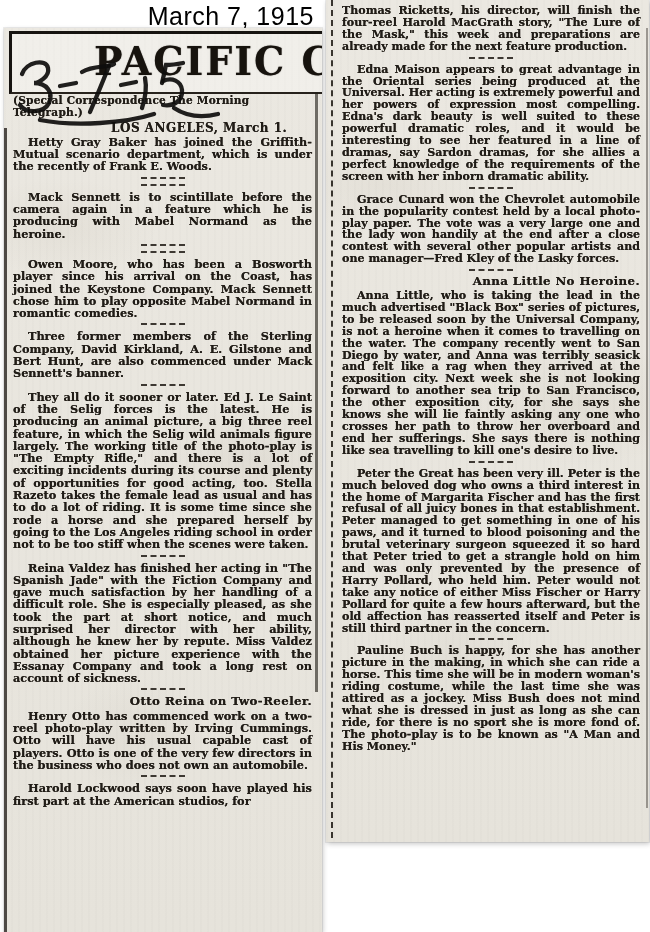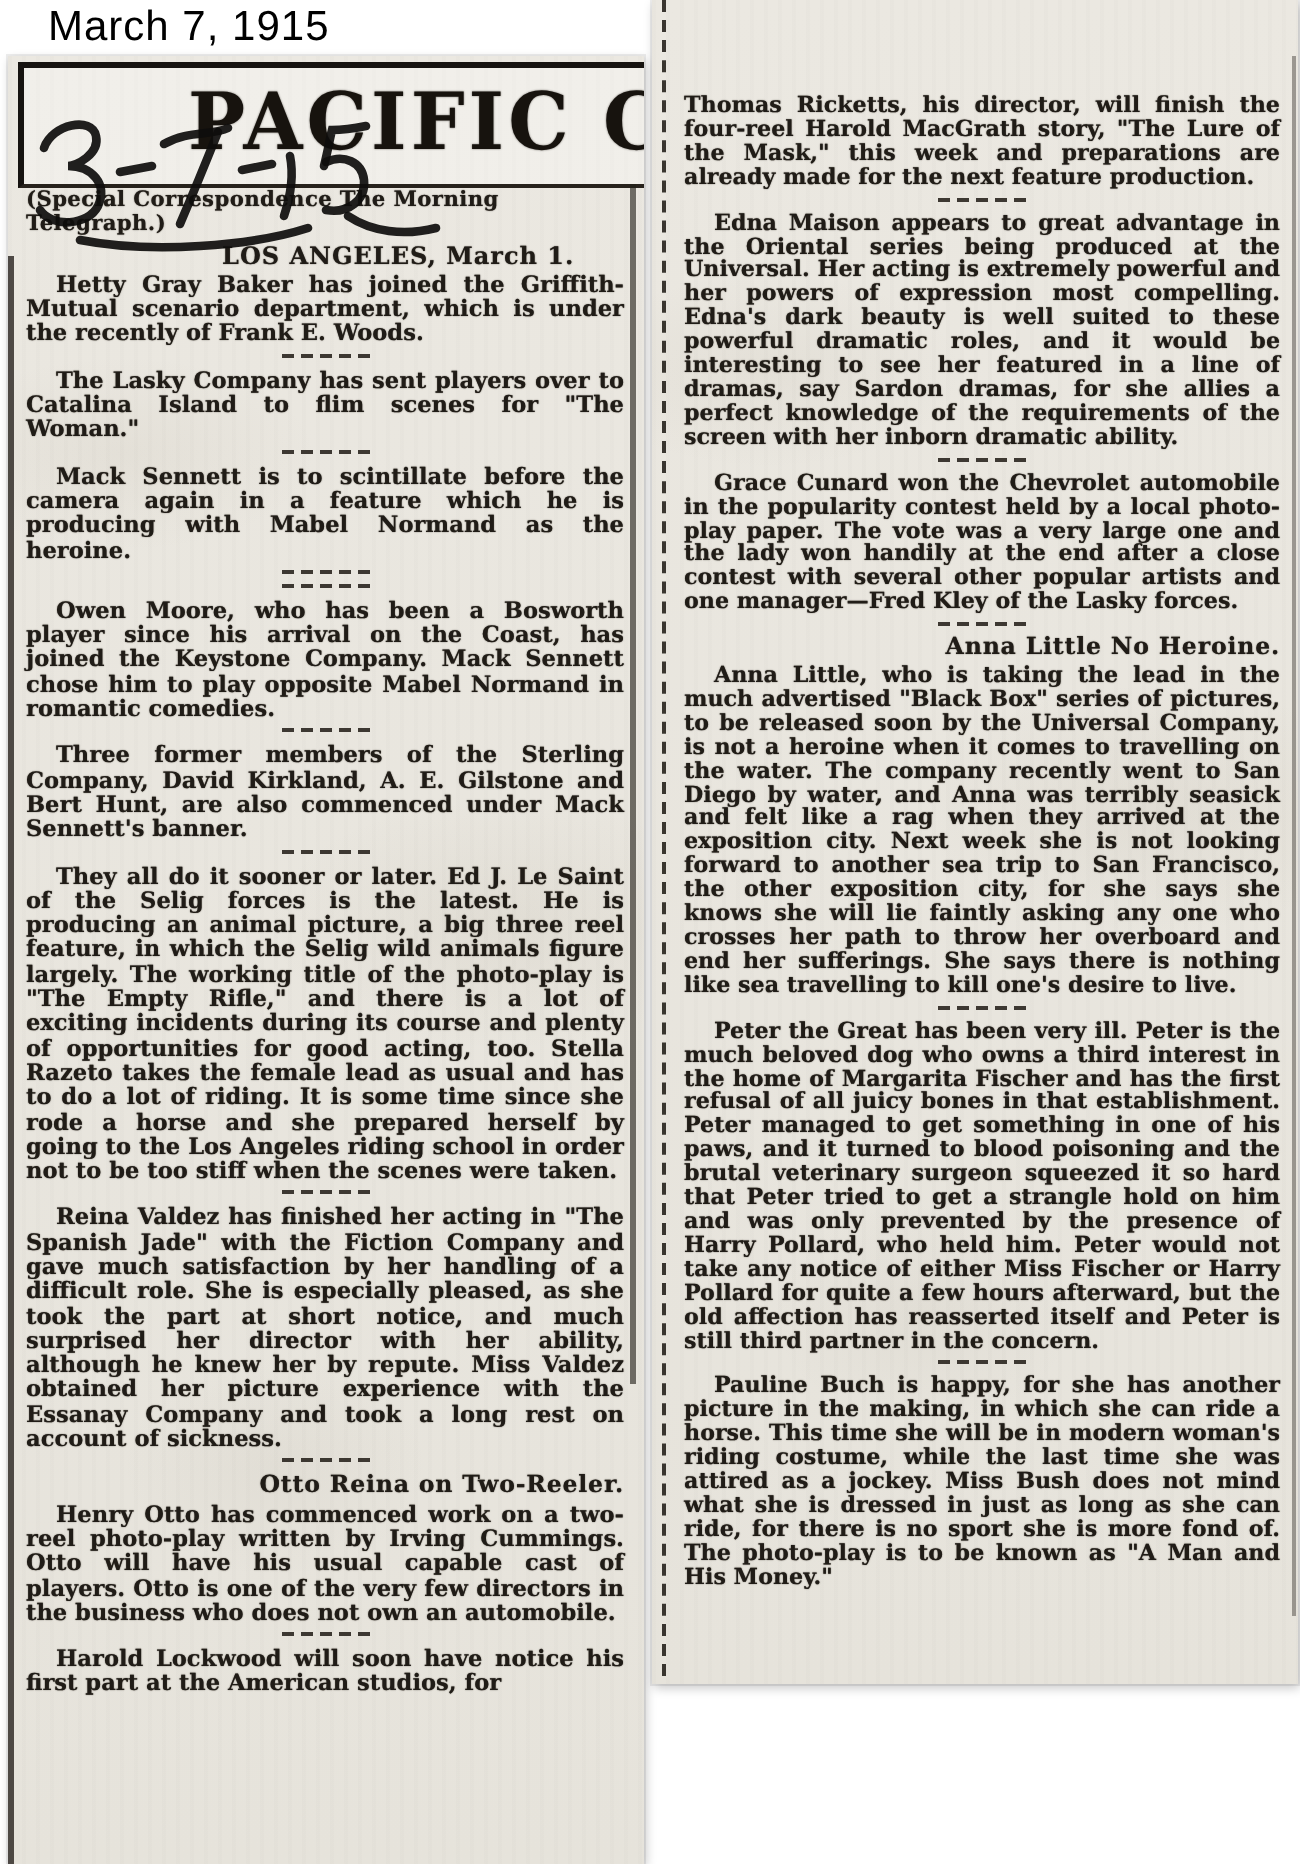--- a/index.html
+++ b/index.html
@@ -3,22 +3,22 @@
 <meta charset="utf-8">
 <style>
   html,body{margin:0;padding:0;}
   body{
     width:650px;height:932px;position:relative;overflow:hidden;
     background:#ffffff;
     font-family:"DejaVu Serif", serif;
     --paper:#eae7e0; --ink:#201c17;
   }
   .caption{
-    position:absolute;top:2px;left:24px;width:290px;text-align:left;
-    font-family:"Liberation Sans", sans-serif;font-size:21px;color:#000;
+    position:absolute;top:2px;left:24px;width:290px;text-align:right;
+    font-family:"Liberation Sans", sans-serif;font-size:25px;color:#000;
     letter-spacing:.5px;
   }
   .paper{
     position:absolute;overflow:hidden;background-color:var(--paper);
     background-image:
       radial-gradient(140px 70px at 18% 22%, rgba(125,110,82,.06), transparent 70%),
       radial-gradient(170px 90px at 78% 48%, rgba(118,104,78,.07), transparent 70%),
       radial-gradient(110px 80px at 42% 78%, rgba(112,100,78,.05), transparent 70%),
       repeating-linear-gradient(90deg, rgba(0,0,0,.012) 0 2px, transparent 2px 7px),
       linear-gradient(#ebe8e1,#e6e3db);
@@ -44,21 +44,21 @@
   .rule-left{left:0;top:100px;bottom:0;width:3px;opacity:.78;}
   .rule-right{right:4px;top:64px;height:600px;width:3px;opacity:.62;}
   .rule-dash{position:absolute;left:5px;top:0;bottom:4px;width:0;border-left:2px dashed #26221c;opacity:.9;}
   .rule-edge{right:1px;top:28px;height:780px;width:2px;opacity:.4;}
 
   .col-content{
     position:absolute;color:var(--ink);text-align:justify;font-weight:bold;
     text-shadow:0 0 .6px rgba(32,26,18,.85);
   }
   #col-left{left:9px;right:10px;top:66px;bottom:2px;font-size:11.3px;line-height:12.3px;}
-  #col-right{left:16px;right:9px;top:5px;bottom:4px;font-size:11.1px;line-height:11.9px;margin-top:42px;}
+  #col-right{left:16px;right:9px;top:5px;bottom:4px;font-size:11.1px;line-height:11.9px;}
 
   .byline{font-size:10.6px;margin:0 0 3px;text-align:left;letter-spacing:.2px;}
   .dateline{font-size:12px;margin:0 0 2px;text-align:left;text-indent:98px;letter-spacing:.5px;}
   p.para{margin:0 0 3px;text-indent:15px;}
   p.noindent{text-indent:0;}
   .para-heading{text-align:right;margin:2px 0;font-size:11.8px;letter-spacing:.4px;}
   .sep{width:44px;border-top:2px dashed #2b2620;margin:4px auto 5px;opacity:.9;}
 </style>
 </head>
 <body style="--paper: #eae7e0; --ink: #201c17;">
@@ -81,37 +81,36 @@
     <path d="M148,66 C120,75 70,79 34,72"></path>
     <path d="M168,60 C180,68 196,70 212,66"></path>
   </svg>
   <div class="rule rule-left"></div>
   <div class="rule rule-right"></div>
   <div class="col-content" id="col-left">
     <p class="byline">(Special Correspondence The Morning Telegraph.)</p>
     <p class="dateline">LOS ANGELES, March 1.</p>
   <p class="para">Hetty Gray Baker has joined the Griffith-Mutual scenario department, which is under the recently of Frank E. Woods.</p>
       <div class="sep"></div>
-      <p class="para">The Lasky Company has sent players over to Catalina Island to flim scenes for "The Woman."</p>
       <div class="sep"></div>
       <p class="para">Mack Sennett is to scintillate before the camera again in a feature which he is producing with Mabel Normand as the heroine.</p>
       <div class="sep"></div>
       <div class="sep"></div>
       <p class="para">Owen Moore, who has been a Bosworth player since his arrival on the Coast, has joined the Keystone Company. Mack Sennett chose him to play opposite Mabel Normand in romantic comedies.</p>
       <div class="sep"></div>
       <p class="para">Three former members of the Sterling Company, David Kirkland, A. E. Gilstone and Bert Hunt, are also commenced under Mack Sennett's banner.</p>
       <div class="sep"></div>
       <p class="para">They all do it sooner or later. Ed J. Le Saint of the Selig forces is the latest. He is producing an animal picture, a big three reel feature, in which the Selig wild animals figure largely. The working title of the photo-play is "The Empty Rifle," and there is a lot of exciting incidents during its course and plenty of opportunities for good acting, too. Stella Razeto takes the female lead as usual and has to do a lot of riding. It is some time since she rode a horse and she prepared herself by going to the Los Angeles riding school in order not to be too stiff when the scenes were taken.</p>
       <div class="sep"></div>
       <p class="para">Reina Valdez has finished her acting in "The Spanish Jade" with the Fiction Company and gave much satisfaction by her handling of a difficult role. She is especially pleased, as she took the part at short notice, and much surprised her director with her ability, although he knew her by repute. Miss Valdez obtained her picture experience with the Essanay Company and took a long rest on account of sickness.</p>
       <div class="sep"></div>
       <p class="para-heading">Otto Reina on Two-Reeler.</p>
       <p class="para">Henry Otto has commenced work on a two-reel photo-play written by Irving Cummings. Otto will have his usual capable cast of players. Otto is one of the very few directors in the business who does not own an automobile.</p>
       <div class="sep"></div>
-      <p class="para">Harold Lockwood will soon have notice his first part at the American studios, for</p>
+      <p class="para">Harold Lockwood says soon have played his first part at the American studios, for</p>
     </div>
 </div>
 
 <div id="paper-right" class="paper">
   <div class="rule-dash"></div>
   <div class="rule rule-edge"></div>
   <div class="col-content" id="col-right">
       <p class="para noindent">Thomas Ricketts, his director, will finish the four-reel Harold MacGrath story, "The Lure of the Mask," this week and preparations are already made for the next feature production.</p>
       <div class="sep"></div>
       <p class="para">Edna Maison appears to great advantage in the Oriental series being produced at the Universal. Her acting is extremely powerful and her powers of expression most compelling. Edna's dark beauty is well suited to these powerful dramatic roles, and it would be interesting to see her featured in a line of dramas, say Sardon dramas, for she allies a perfect knowledge of the requirements of the screen with her inborn dramatic ability.</p>

